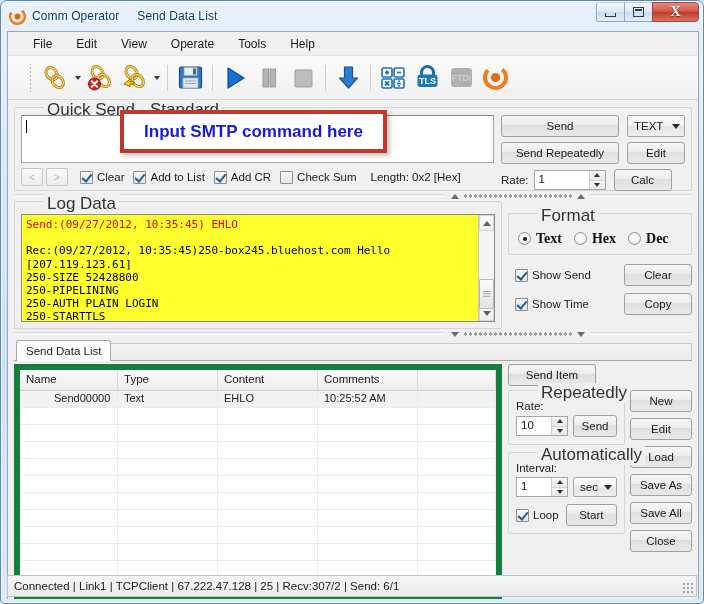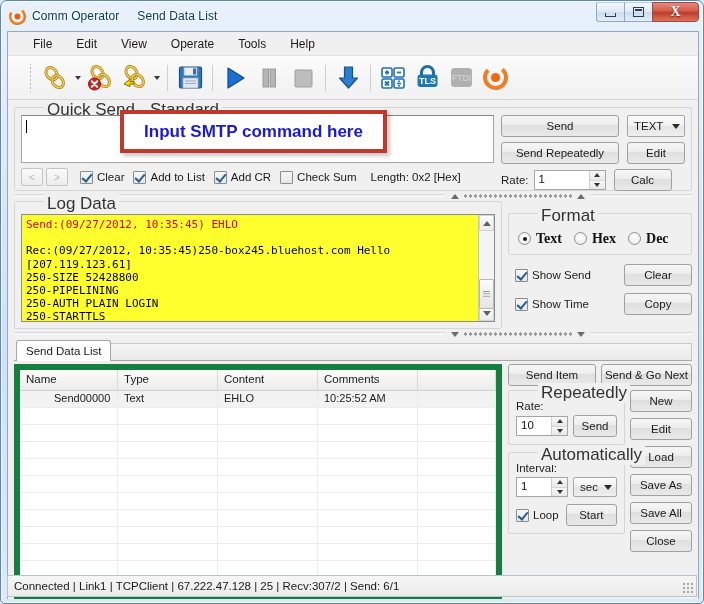--- a/index.html
+++ b/index.html
@@ -773,21 +773,20 @@
               <div class="c2">&nbsp;</div>
               <div class="c3">&nbsp;</div>
               <div class="c4">&nbsp;</div>
             </div>
           </div>
       </div>
 
       <div id="rightpanel">
         <div id="rp-top">
           <div class="btn" style="width:88px;">Send Item</div>
-          <div class="btn" style="flex:1;margin-left:5px;">Send &amp; Go Next</div>
         </div>
 
         <div id="rp-main">
           <div id="rp-left">
             <div class="rgroup groupbox">
               <div class="gb-title">Repeatedly</div>
               <div class="sub-label">Rate:</div>
               <div class="rg-row">
                 <div class="spin" style="width:52px;">
                   <div class="val">10</div>

